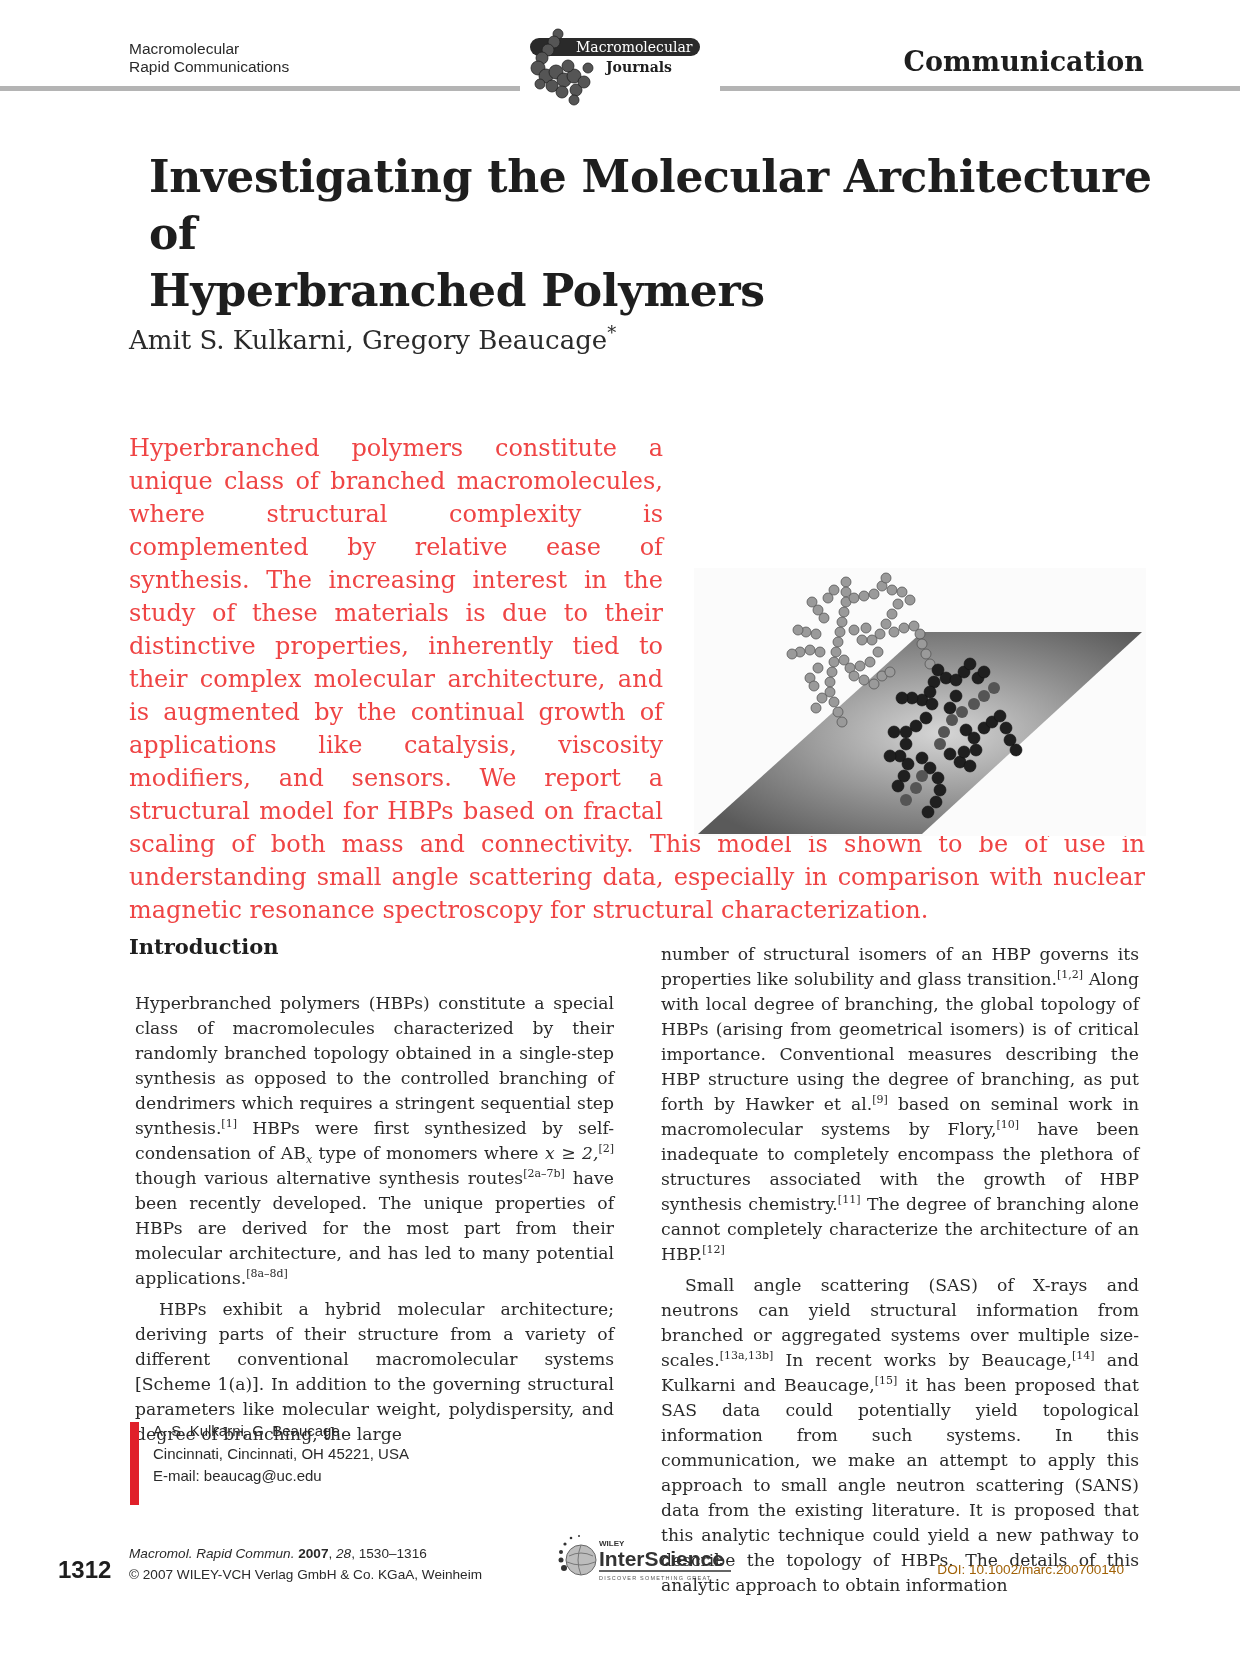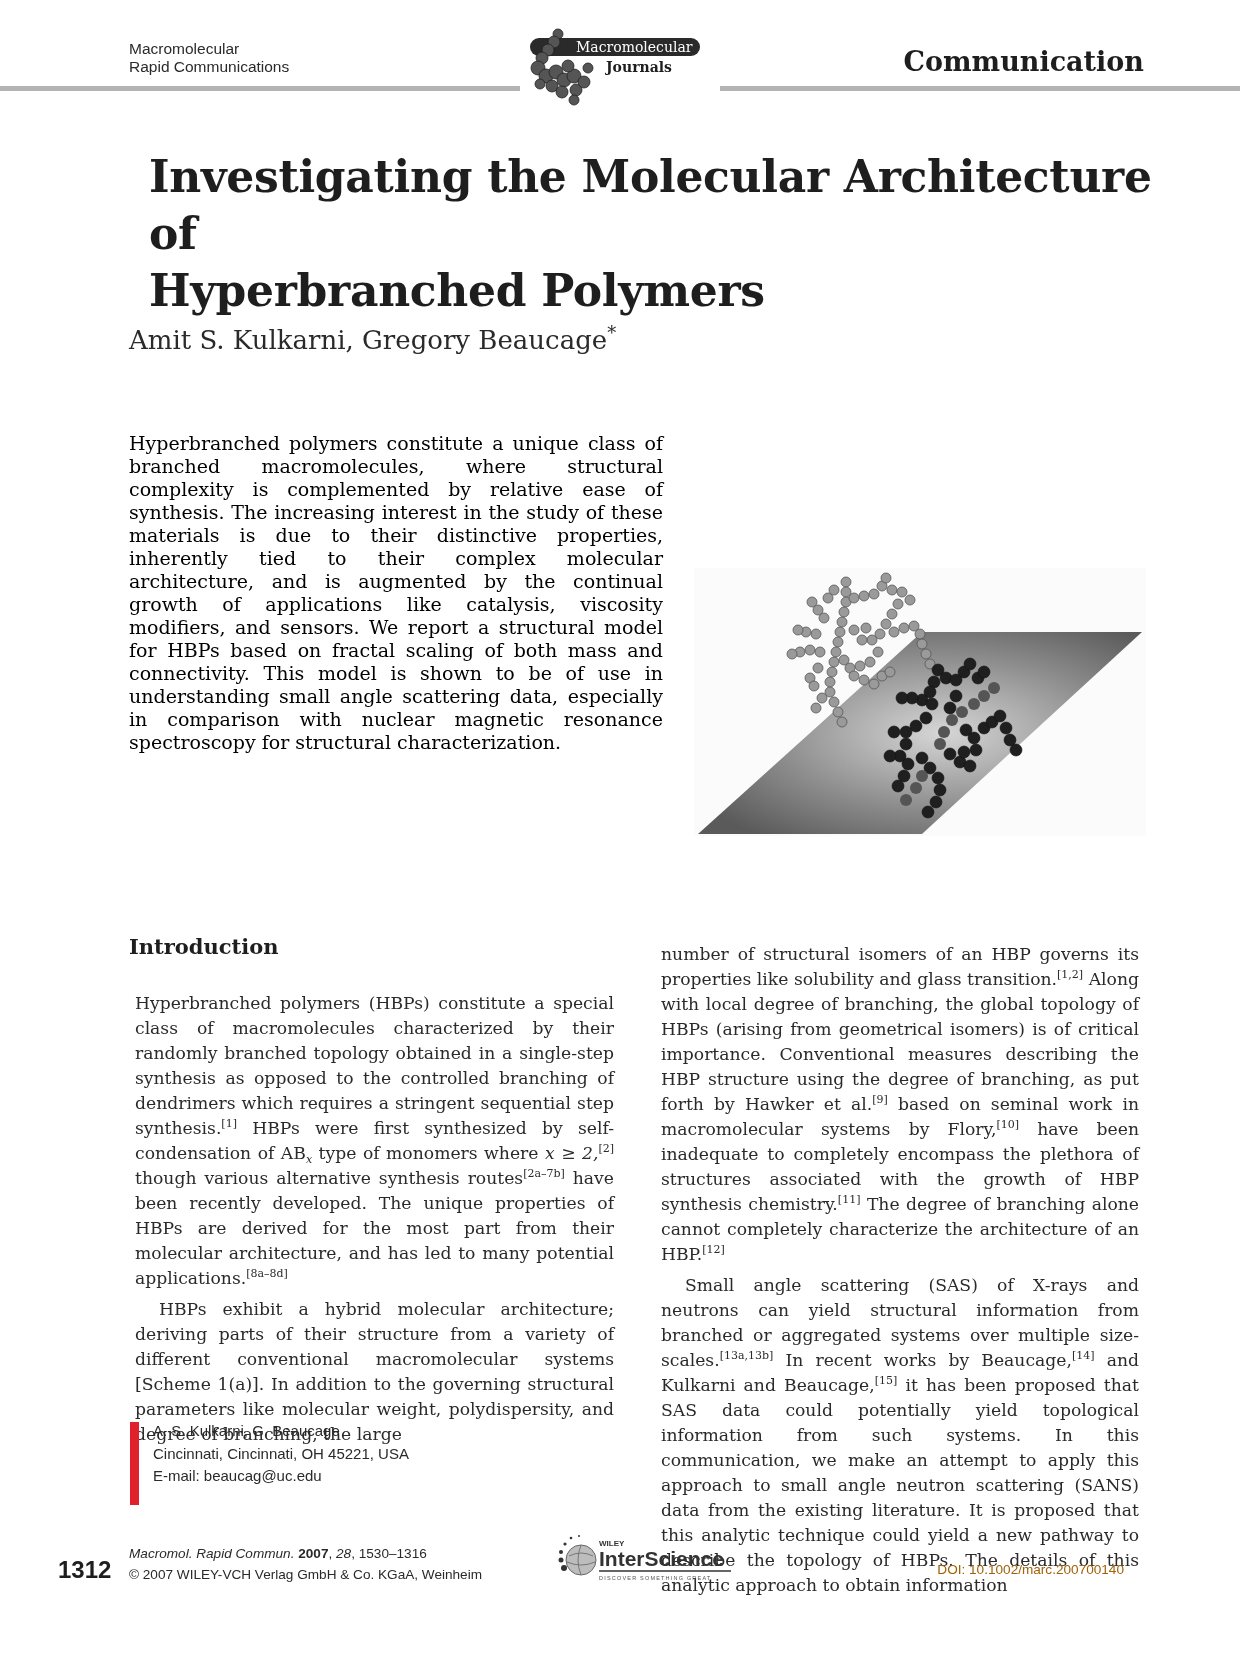--- a/index.html
+++ b/index.html
@@ -13,21 +13,21 @@
   .hdr-rule-gap { position: absolute; left: 520px; top: 84px; width: 200px; height: 9px; background: #fff; }
   .hdr-logo { position: absolute; left: 528px; top: 24px; width: 190px; height: 84px; }
   .hdr-type { position: absolute; right: 96px; top: 46px; font-size: 27px; font-weight: bold; color: #1e1e1e; }
 
   
   .title { position: absolute; left: 129px; top: 148px; width: 1010px; font-size: 44px; font-weight: bold; line-height: 57px; color: #1e1e1e; letter-spacing: -0.3px; margin-left: 20px; }
   .authors { position: absolute; left: 129px; top: 322px; font-size: 26px; color: #2a2a2a; }
   .authors sup { font-size: 18px; }
 
   
-  .abstract { position: absolute; left: 129px; top: 432px; width: 1016px; font-size: 19px; line-height: 23px; color: #000000; text-align: justify; }
+  .abstract { position: absolute; left: 129px; top: 432px; width: 1016px; font-size: 24px; line-height: 33px; color: #ef4444; text-align: justify; }
   .abstract .wrap-float { float: right; width: 462px; height: 300px; margin: 2px 0 0 20px; }
   .toc-figure { position: absolute; left: 694px; top: 568px; width: 452px; height: 268px; }
 
   
   .col { position: absolute; font-size: 17.2px; line-height: 25px; color: #2a2a2a; text-align: justify; }
   .col-left { left: 129px; top: 934px; width: 491px; }
   .col-right { left: 655px; top: 936px; width: 490px; }
   .section-heading { position: absolute; left: 129px; top: 934px; font-size: 21px; font-weight: bold; color: #1e1e1e; }
   .para { margin: 6px; }
   .indent { text-indent: 24px; }

